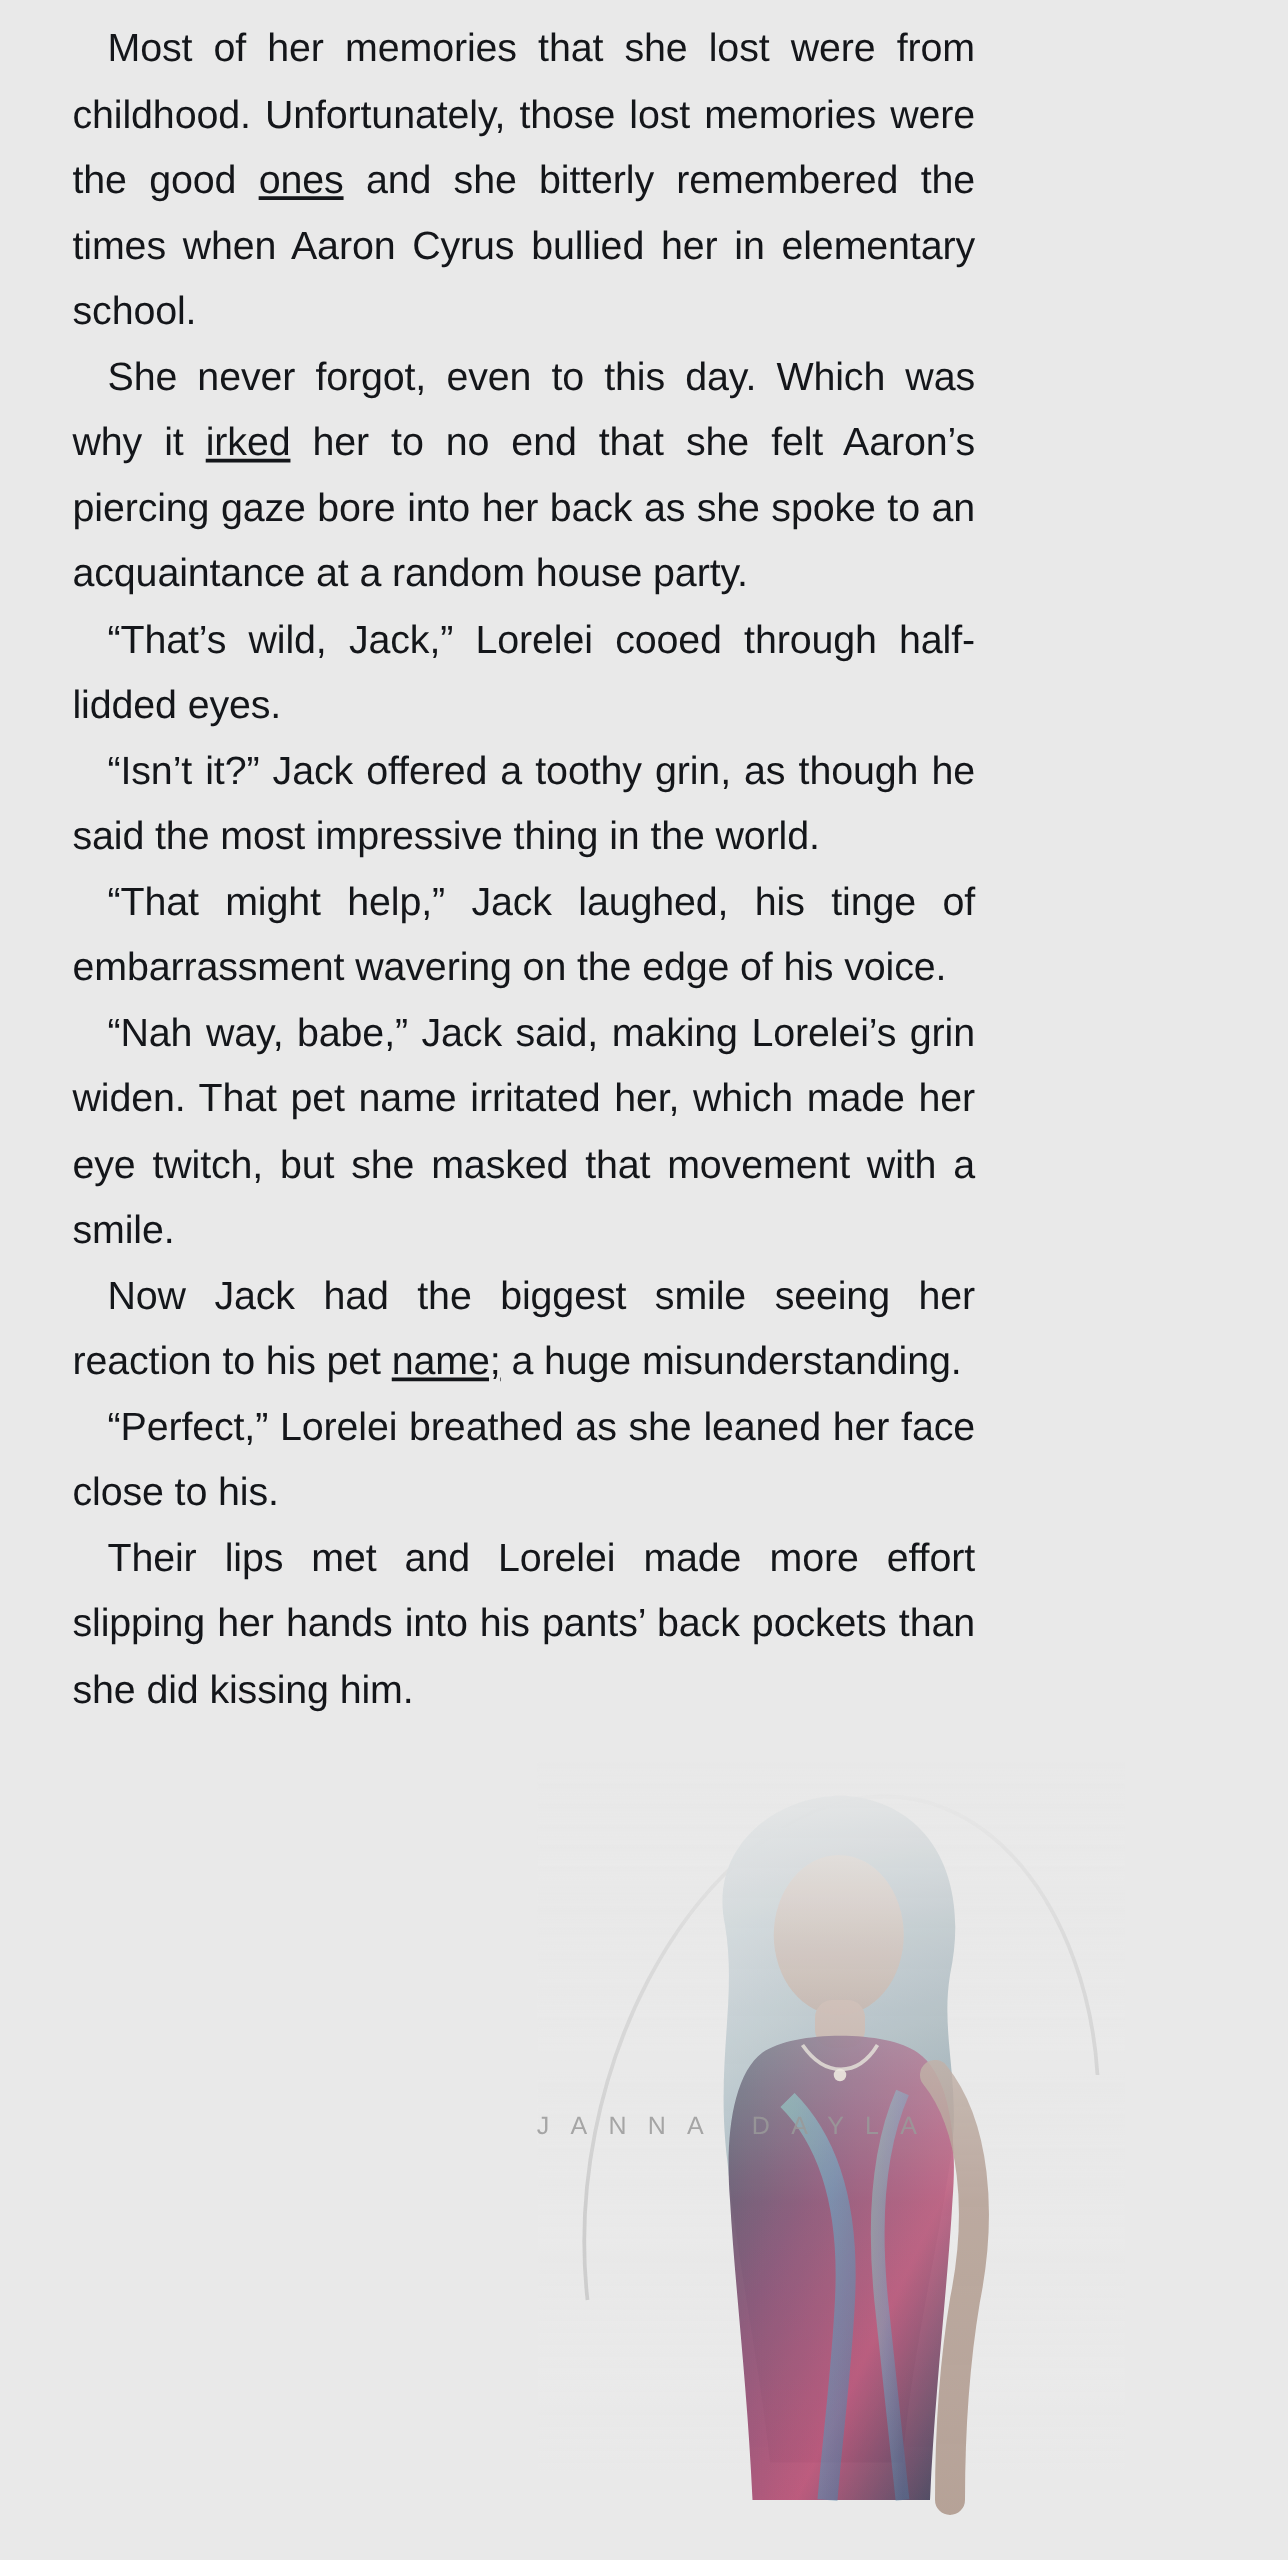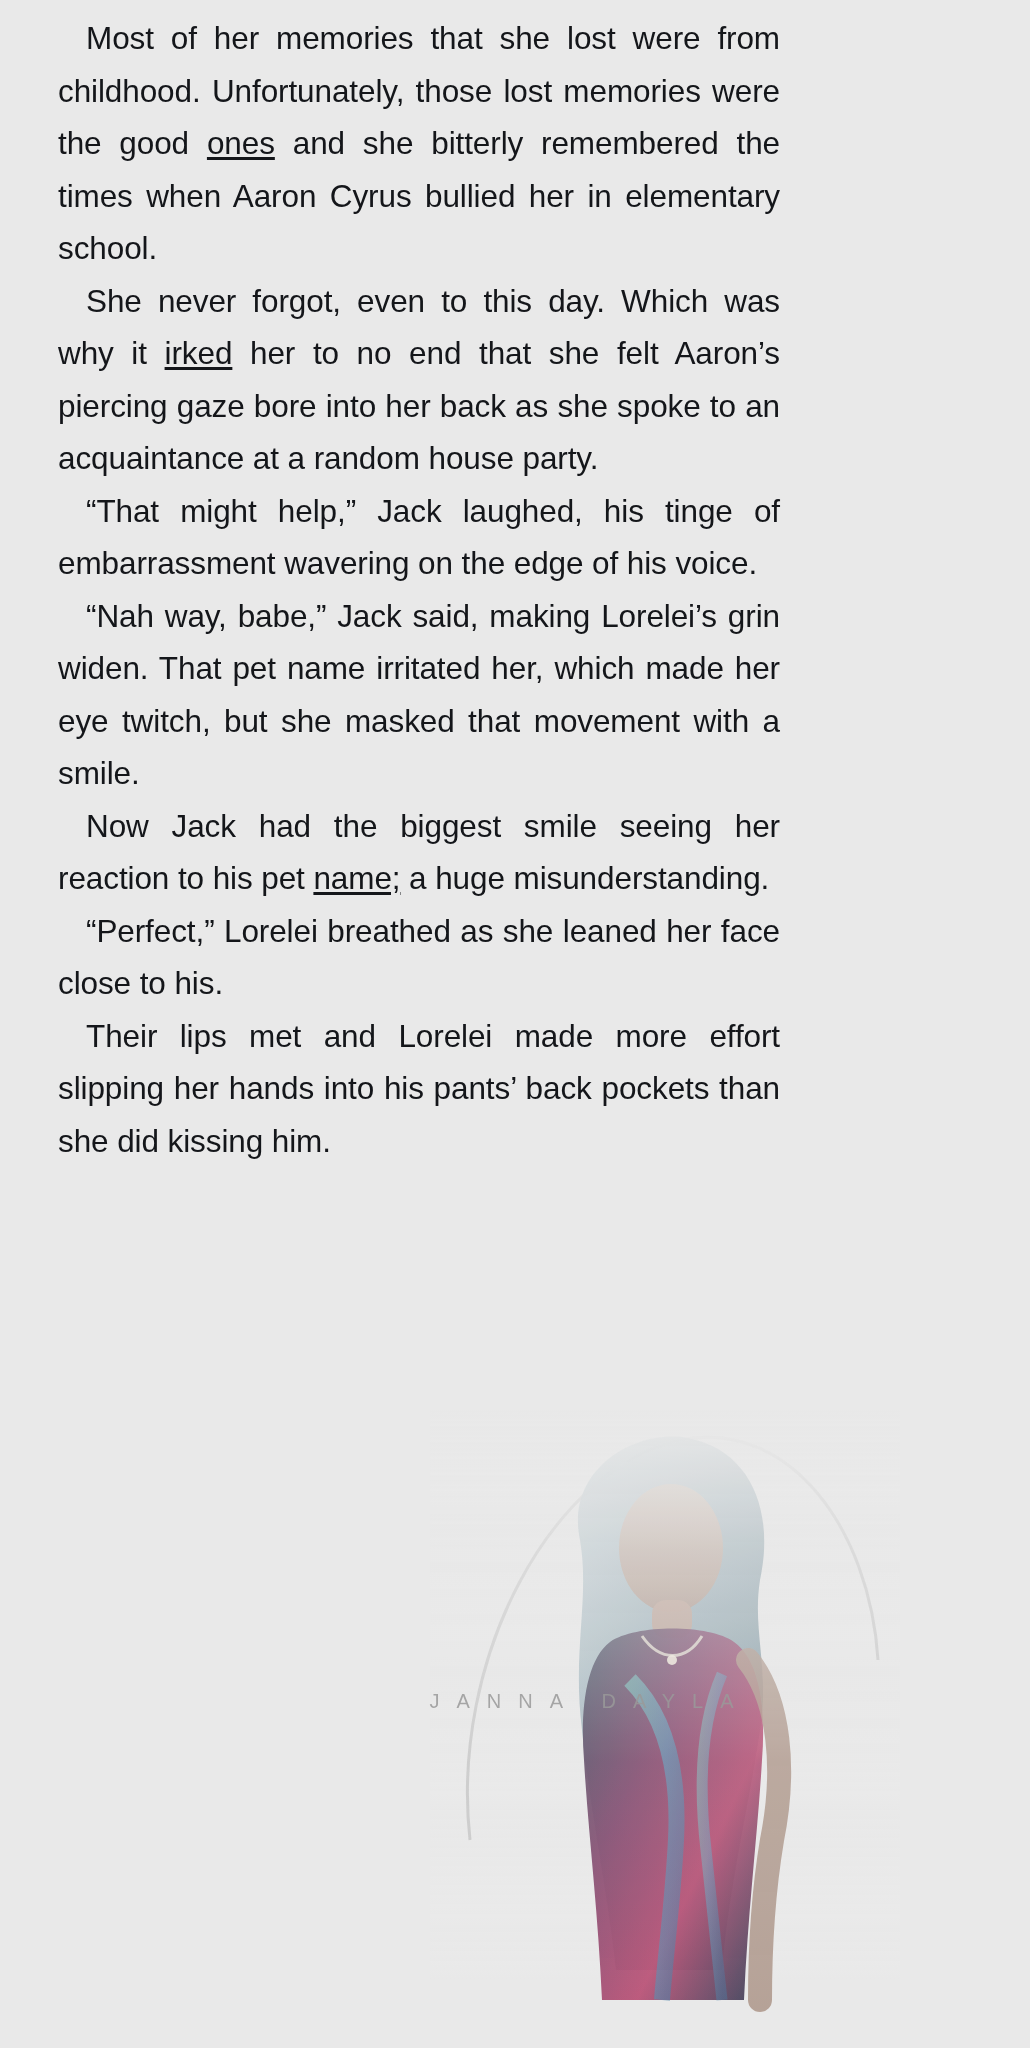--- a/index.html
+++ b/index.html
@@ -142,20 +142,22 @@
     <rect x="0" y="0" width="470" height="640" fill="url(#gFade)"></rect>
   </svg>
 
   <div id="watermark">JANNA DAYLA</div>
 
   <div id="text-column">
     <div id="top-spacer"></div>
     <div id="paragraphs">
         <p class="para"><span>Most of her memories that she lost were from childhood. Unfortunately, those lost memories were the good </span><span class="ul">ones</span><span> and she bitterly remembered the times when Aaron Cyrus bullied her in elementary school.</span></p>
         <p class="para"><span>She never forgot, even to this day. Which was why it </span><span class="ul">irked</span><span> her to no end that she felt Aaron’s piercing gaze bore into her back as she spoke to an acquaintance at a random house party.</span></p>
+        <p class="para"><span>“That’s wild, Jack,” Lorelei cooed through half-lidded eyes.</span></p>
+        <p class="para"><span>“Isn’t it?” Jack offered a toothy grin, as though he said the most impressive thing in the world.</span></p>
         <p class="para"><span>“That might help,” Jack laughed, his tinge of embarrassment wavering on the edge of his voice.</span></p>
         <p class="para"><span>“Nah way, babe,” Jack said, making Lorelei’s grin widen. That pet name irritated her, which made her eye twitch, but she masked that movement with a smile.</span></p>
         <p class="para"><span>Now Jack had the biggest smile seeing her reaction to his pet </span><span class="ul">name;</span><span> a huge misunderstanding.</span></p>
         <p class="para"><span>“Perfect,” Lorelei breathed as she leaned her face close to his.</span></p>
         <p class="para"><span>Their lips met and Lorelei made more effort slipping her hands into his pants’ back pockets than she did kissing him.</span></p>
       </div>
   </div>
 
 </div>
 

